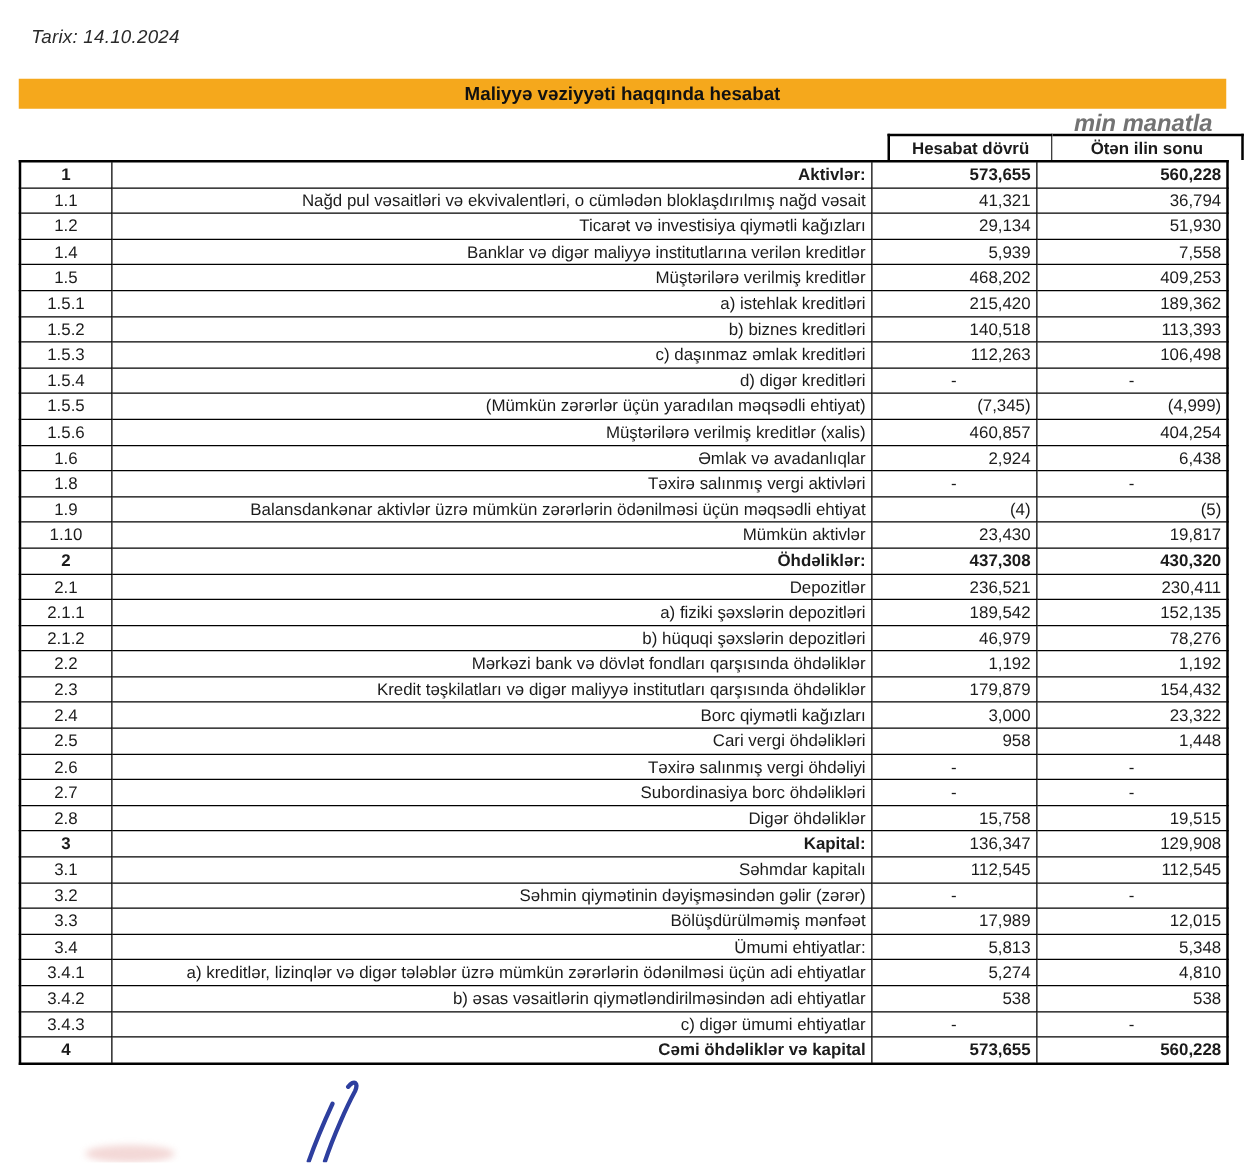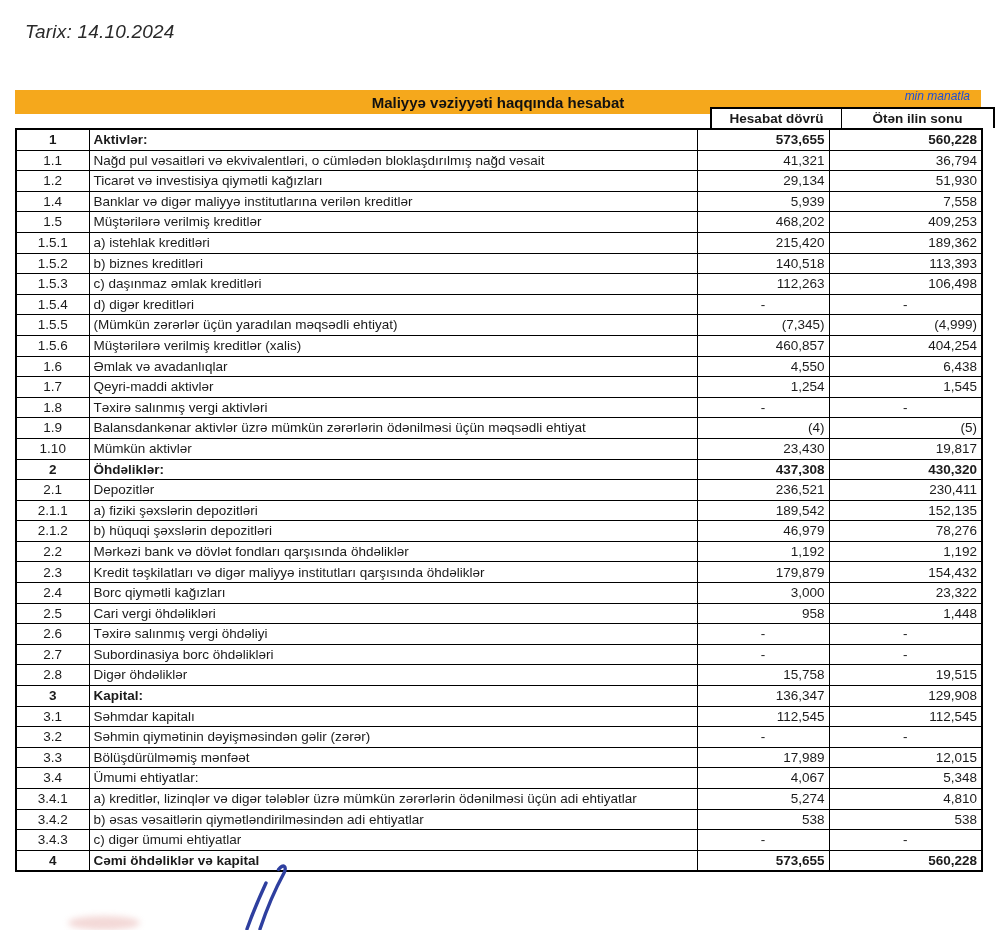--- a/index.html
+++ b/index.html
@@ -11,44 +11,45 @@
     overflow: hidden;
     font-family: "Liberation Sans", sans-serif;
     color: #1b1b1b;
     position: relative;
   }
   .page { position: relative; width: 1000px; height: 930px; }
 
   .date-label {
     position: absolute;
     left: 25px; top: 21px;
-    font-size: 19px;
+    font-size: 15px;
     font-style: italic;
     color: #2a2a2a;
     letter-spacing: 0.2px;
   }
 
   .banner {
     position: absolute;
     left: 15px; top: 63px;
     width: 966px; height: 24px;
-    display: flex; align-items: center; justify-content: center; margin-top: 27px;
+    display: flex; align-items: center; justify-content: center;
   }
   .banner span {
     font-size: 15px;
     font-weight: 700;
     color: #111;
   }
 
   .unit-note {
     position: absolute;
     right: 30px; top: 89px;
-    font-size: 12px;
+    font-size: 19px;
     font-style: italic;
-    color: #1d4ed8;
+    color: #737373;
+    font-weight: bold;
   }
 
   .col-headers {
     position: absolute;
     left: 710px; top: 107px;
     display: flex;
     box-sizing: border-box;
     height: 21px;
   }
   .col-headers .ch {
@@ -76,21 +77,21 @@
     border: 1.5px solid #000;
     height: 19.6px;
     padding: 0 4px;
     font-size: 13.5px;
     line-height: 1;
     white-space: nowrap;
     overflow: hidden;
     vertical-align: middle;
   }
   td.c-num   { text-align: center; padding: 0 2px; }
-  td.c-label { text-align: left; padding-left: 6px; }
+  td.c-label { text-align: right; padding-left: 6px; }
   td.c-val   { text-align: right; padding-right: 5px; }
   td.c-val.dash { text-align: center; }
   tr.b-full td { font-weight: 700; }
   tr.b-label td.c-num, tr.b-label td.c-label { font-weight: 700; }
 
   .signature-ink {
     position: absolute;
     left: 233px; top: 858px;
     width: 72px; height: 72px;
     z-index: 5;
@@ -196,28 +197,22 @@
         </tr>
         <tr>
           <td class="c-num">1.5.6</td>
           <td class="c-label">Müştərilərə verilmiş kreditlər (xalis)</td>
           <td class="c-val">460,857</td>
           <td class="c-val">404,254</td>
         </tr>
         <tr>
           <td class="c-num">1.6</td>
           <td class="c-label">Əmlak və avadanlıqlar</td>
-          <td class="c-val">4,550</td>
+          <td class="c-val">2,924</td>
           <td class="c-val">6,438</td>
-        </tr>
-        <tr>
-          <td class="c-num">1.7</td>
-          <td class="c-label">Qeyri-maddi aktivlər</td>
-          <td class="c-val">1,254</td>
-          <td class="c-val">1,545</td>
         </tr>
         <tr>
           <td class="c-num">1.8</td>
           <td class="c-label">Təxirə salınmış vergi aktivləri</td>
           <td class="c-val dash">-</td>
           <td class="c-val dash">-</td>
         </tr>
         <tr>
           <td class="c-num">1.9</td>
           <td class="c-label">Balansdankənar aktivlər üzrə mümkün zərərlərin ödənilməsi üçün məqsədli ehtiyat</td>
@@ -316,21 +311,21 @@
         </tr>
         <tr>
           <td class="c-num">3.3</td>
           <td class="c-label">Bölüşdürülməmiş mənfəət</td>
           <td class="c-val">17,989</td>
           <td class="c-val">12,015</td>
         </tr>
         <tr>
           <td class="c-num">3.4</td>
           <td class="c-label">Ümumi ehtiyatlar:</td>
-          <td class="c-val">4,067</td>
+          <td class="c-val">5,813</td>
           <td class="c-val">5,348</td>
         </tr>
         <tr>
           <td class="c-num">3.4.1</td>
           <td class="c-label">a) kreditlər, lizinqlər və digər tələblər üzrə mümkün zərərlərin ödənilməsi üçün adi ehtiyatlar</td>
           <td class="c-val">5,274</td>
           <td class="c-val">4,810</td>
         </tr>
         <tr>
           <td class="c-num">3.4.2</td>

